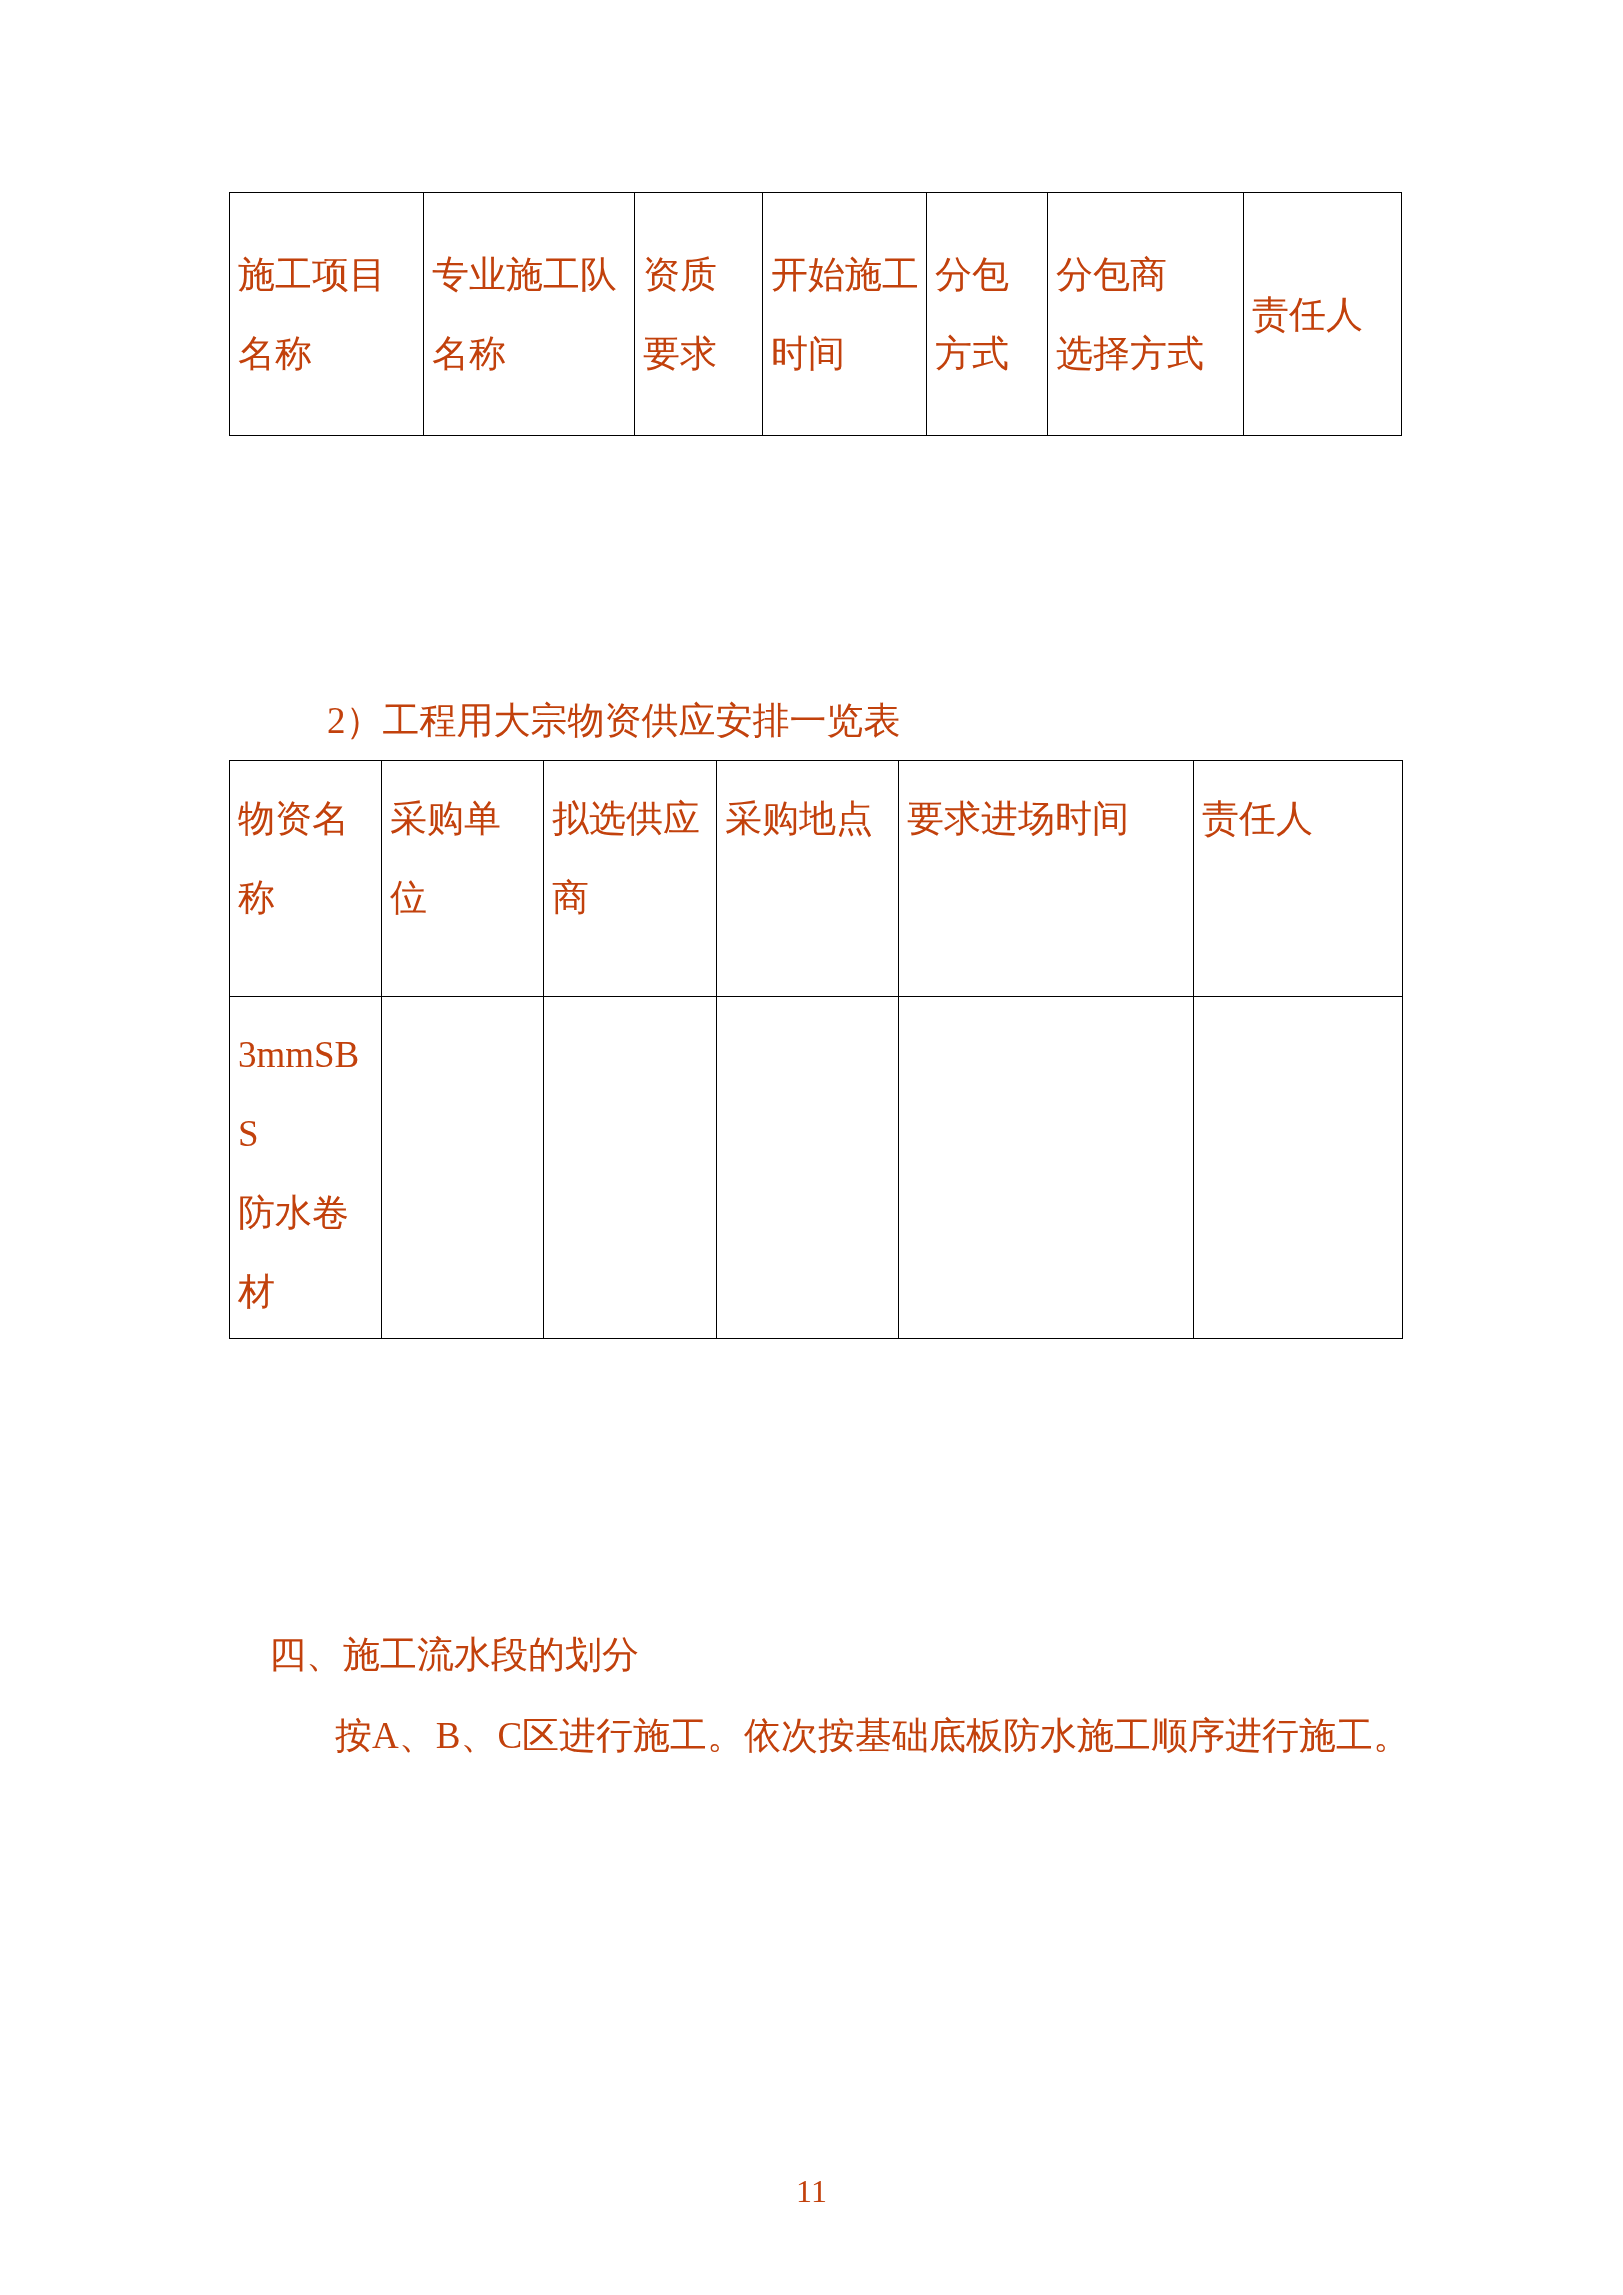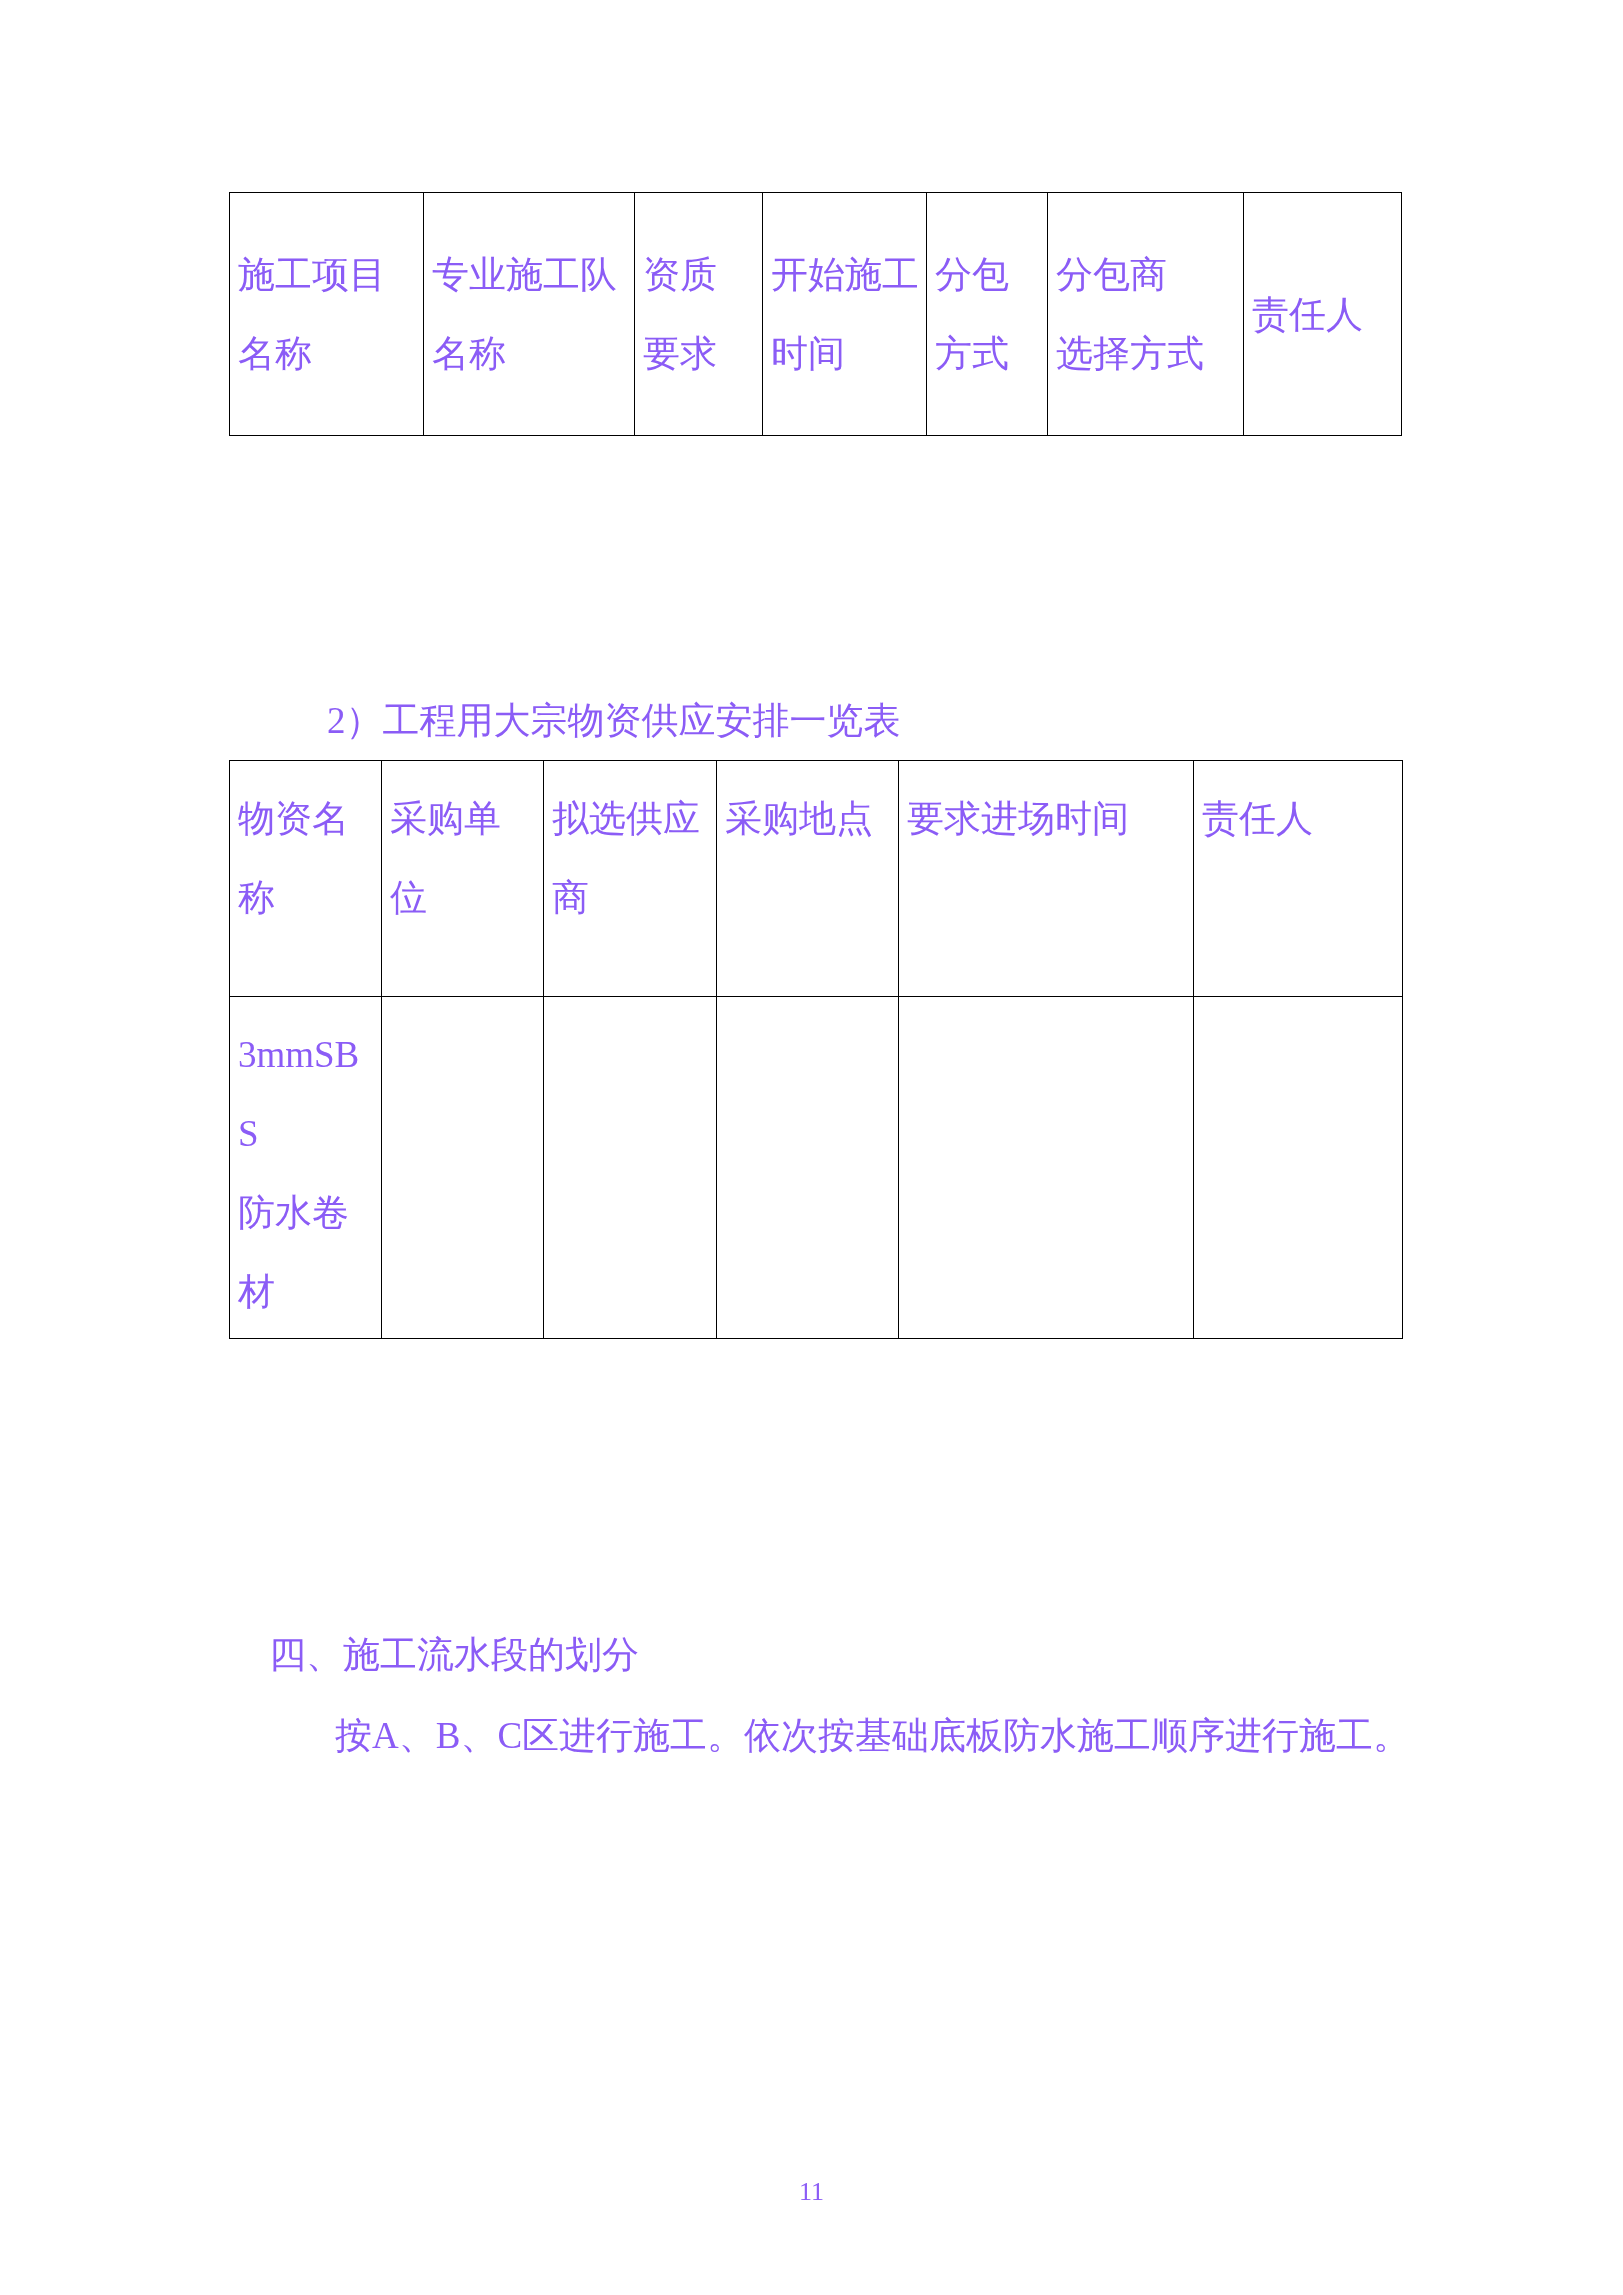--- a/index.html
+++ b/index.html
@@ -5,21 +5,21 @@
   html, body {
     margin: 0;
     padding: 0;
     background: #ffffff;
   }
   .page {
     position: relative;
     width: 1623px;
     height: 2295px;
     background: #ffffff;
-    color: #8b5cf6;
+    color: #c2410c;
     font-family: "Liberation Serif", "DejaVu Serif", serif;
     font-size: 37px;
     overflow: hidden;
     border-radius: 20px;
   }
   .doc-table {
     position: absolute;
     border-collapse: collapse;
     table-layout: fixed;
   }
@@ -64,21 +64,21 @@
     line-height: 79px;
     margin: 8px;
     white-space: nowrap;
   }
   .page-number {
     position: absolute;
     left: 0;
     top: 2172px;
     width: 100%;
     text-align: center;
-    font-size: 26px;
+    font-size: 32px;
     line-height: 39px;
   }
 </style>
 </head>
 <body>
 
 <div class="page">
 
   <table class="doc-table t1">
     <colgroup>

